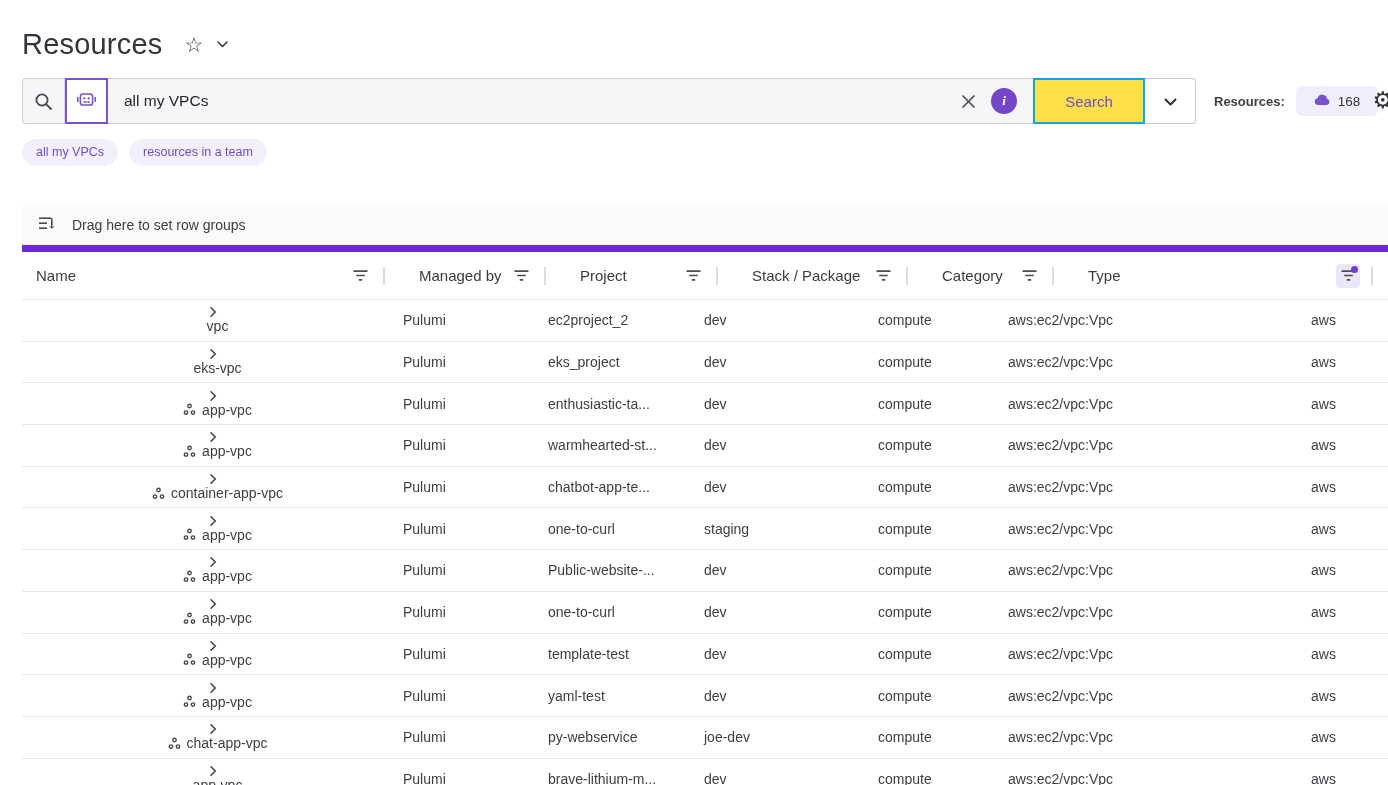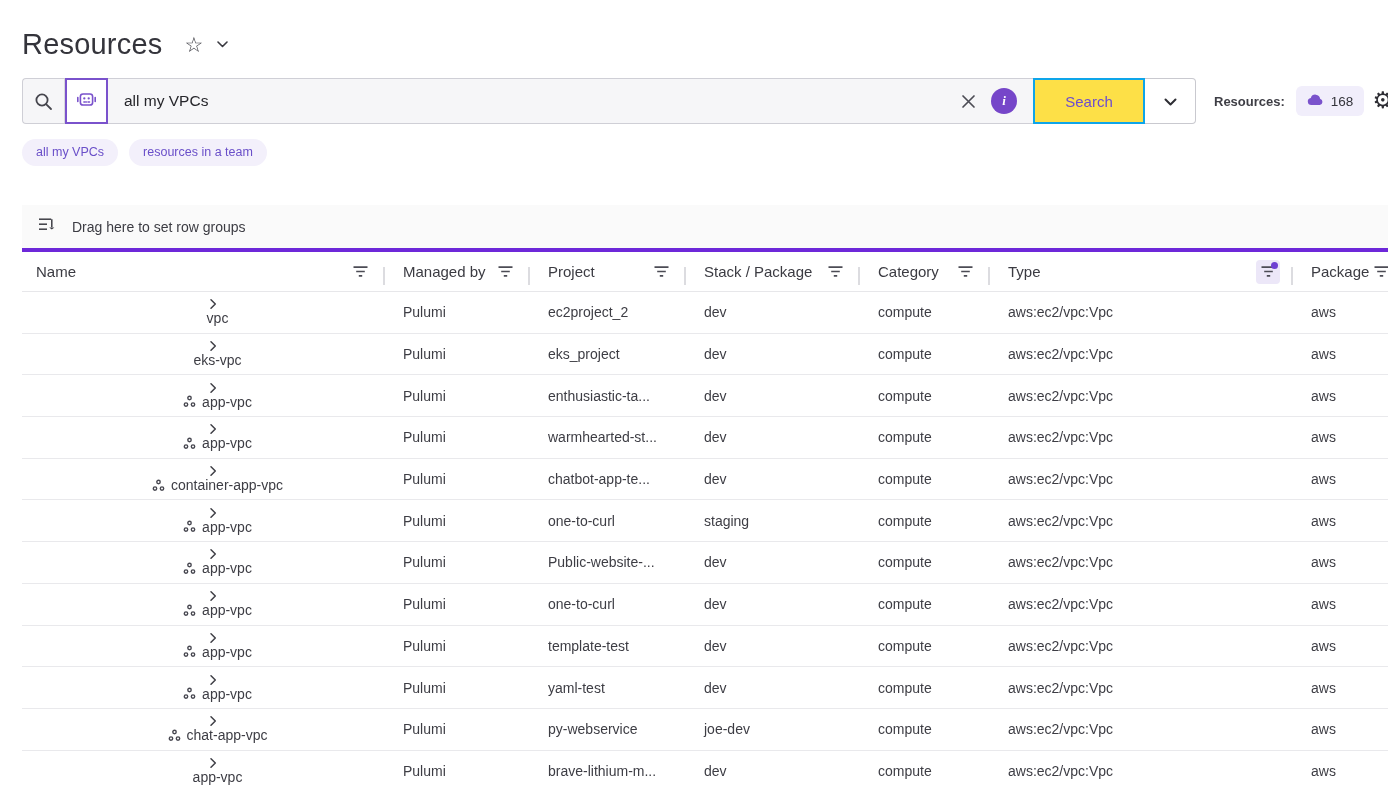--- a/index.html
+++ b/index.html
@@ -29,37 +29,37 @@
     display:flex; align-items:center; justify-content:center; align-self:center;
     font-size:13px; font-weight:700; margin:0 16px 0 8px; cursor:pointer;
     font-family:"Liberation Serif", serif; font-style:italic; }
   .search-btn { width:112px; background:#fde047; border:2px solid #0ea5e9; color:#6c4cd0;
     font-family:"Liberation Sans", sans-serif; font-size:15px; cursor:pointer; z-index:2; }
   .dropdown-btn { width:51px; background:#ffffff; border:1px solid #c9c9cf; border-left:none;
     border-radius:0 4px 4px 0; display:flex; align-items:center; justify-content:center; cursor:pointer; }
   .resources-block { position:absolute; left:1192px; top:0; height:46px; display:flex; align-items:center; gap:11px; }
   .resources-label { font-size:13px; font-weight:700; color:#3e3e45; }
   .count-badge { display:flex; align-items:center; gap:7px; background:#f1eefb;
-    border-radius:6px; padding:6px 11px; }
+    border-radius:6px; padding:6px 18px; }
   .count-num { font-size:13.5px; color:#34343b; }
   .gear { position:absolute; right:-5px; top:9px; font-size:23px; color:#2e2e34; cursor:pointer; }
 
   
   .chips-row { position:absolute; top:139px; left:22px; display:flex; gap:11px; }
   .chip { background:#f3f0fb; color:#6a4fc9; font-size:12.5px; line-height:27px;
     padding:0 14px; border-radius:14px; cursor:pointer; white-space:nowrap; }
 
   
   .table-wrap { position:absolute; top:205px; left:22px; right:0; bottom:0; }
-  .drag-bar { height:47px; background:#fafafa; border-bottom:4px solid #6d28d9;
+  .drag-bar { height:47px; background:#fafafa; border-bottom:7px solid #6d28d9;
     display:flex; align-items:center; padding-left:16px; gap:17px; }
   .drag-text { font-size:14px; color:#3c3c43; }
 
   .grid-row { display:grid; grid-template-columns:363px 145px 156px 174px 130px 303px minmax(90px,1fr); }
-  .thead { height:40px; border-bottom:1px solid #e7e7ea; }
+  .thead { height:48px; border-bottom:1px solid #e7e7ea;gap:16px; }
   .hcell { position:relative; display:flex; align-items:center; padding:0 13px 0 18px; }
   .hcell:first-child { padding-left:14px; }
   .hcell:not(:last-child)::after { content:""; position:absolute; right:0; top:15px;
     height:18px; width:2px; background:#dcdce0; }
   .hlabel { font-size:15px; color:#3b3b42; white-space:nowrap; }
   .spacer { flex:1; }
   .filter-wrap { position:relative; display:flex; align-items:center; justify-content:center;
     width:24px; height:24px; border-radius:4px; cursor:pointer; flex:none; }
   .filter-wrap.active { background:#ece7f8; }
   .filter-dot { position:absolute; top:2px; right:2px; width:7px; height:7px;

